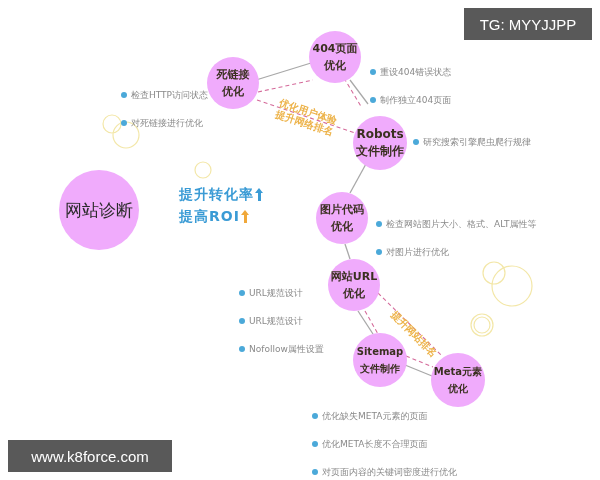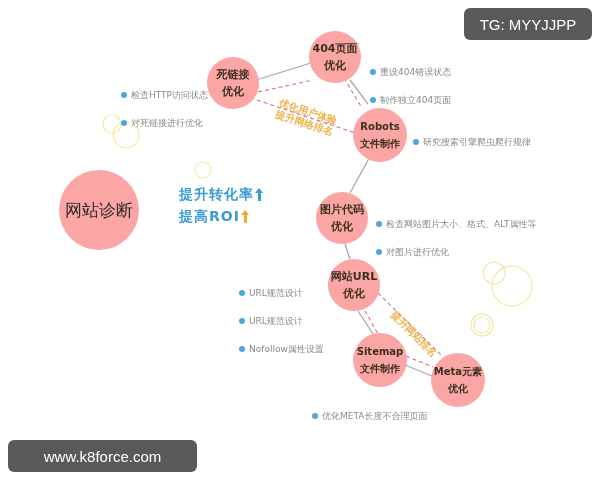--- a/index.html
+++ b/index.html
@@ -4,21 +4,21 @@
   <style>
     html, body { margin: 0; padding: 0; }
     body {
       width: 600px; height: 480px; position: relative; overflow: hidden;
       background: #ffffff;
       font-family: "DejaVu Sans", "Liberation Sans", sans-serif;
     }
     svg.lines { position: absolute; left: 0; top: 0; }
     .node {
       position: absolute; border-radius: 50%;
-      background: #fca5a5;
+      background: #f0abfc;
       display: flex; align-items: center; justify-content: center;
       text-align: center; color: #3a3020; font-weight: bold;
       font-size: 11px; line-height: 17px;
       box-sizing: border-box; padding: 2px;
       white-space: pre-line;
     }
     .node.main {
       font-weight: normal; font-size: 17px; color: #2c2c2c; margin-left: 12px;
     }
     .bullets {
@@ -49,21 +49,21 @@
     }
     .arrow.blue { color: #3A9BD5; }
     .arrow.orange { color: #F0A83A; }
     .dash-label {
       position: absolute; color: #EDB34A; font-size: 10px; font-weight: bold;
       line-height: 12px; text-align: center; white-space: pre-line;
     }
     .watermark {
       position: absolute; background: #595959; color: #ffffff;
       font-family: "Liberation Sans", sans-serif; font-size: 15px;
-      display: flex; align-items: center; justify-content: center; border-radius: 6px;
+      display: flex; align-items: center; justify-content: center;
     }
   </style>
 </head>
 <body>
 
 <svg class="lines" width="600" height="480">
 
   <g fill="none" stroke="#F3E7A8" stroke-width="1.2">
     <circle cx="112" cy="124" r="9"></circle>
     <circle cx="126" cy="135" r="13"></circle>
@@ -105,21 +105,21 @@
 </div>
 
 <div class="node" style="left:207px; top:57px; width:52px; height:52px;">
   <span>死链接
 优化</span>
 </div>
 <div class="node" style="left:309px; top:31px; width:52px; height:52px;">
   <span>404页面
 优化</span>
 </div>
-<div class="node" style="left:353px; top:108px; width:54px; height:54px; font-size:10px;">
+<div class="node" style="left:353px; top:116px; width:54px; height:54px; font-size:12px;">
   <span>Robots
 文件制作</span>
 </div>
 <div class="node" style="left:316px; top:192px; width:52px; height:52px;">
   <span>图片代码
 优化</span>
 </div>
 <div class="node" style="left:328px; top:259px; width:52px; height:52px;">
   <span>网站URL
 优化</span>
@@ -157,21 +157,23 @@
   <li>对图片进行优化</li>
 </ul>
 <ul class="bullets" style="left:237px; top:271px;">
   <li>URL规范设计</li>
   <li>URL规范设计</li>
   <li>Nofollow属性设置</li>
 </ul>
 <ul class="bullets" style="left:203px; top:348px;">
 </ul>
 <ul class="bullets" style="left:310px; top:394px;">
+  <li>优化缺失META元素的页面</li>
   <li>优化META长度不合理页面</li>
+  <li>对页面内容的关键词密度进行优化</li>
 </ul>
 
 <div class="watermark" style="left:464px; top:8px; width:128px; height:32px;">
   <span>TG: MYYJJPP</span>
 </div>
-<div class="watermark" style="left:8px; top:440px; width:189px; height:32px;">
+<div class="watermark" style="left:8px; top:440px; width:164px; height:32px;">
   <span>www.k8force.com</span>
 </div>
 
 </body></html>

